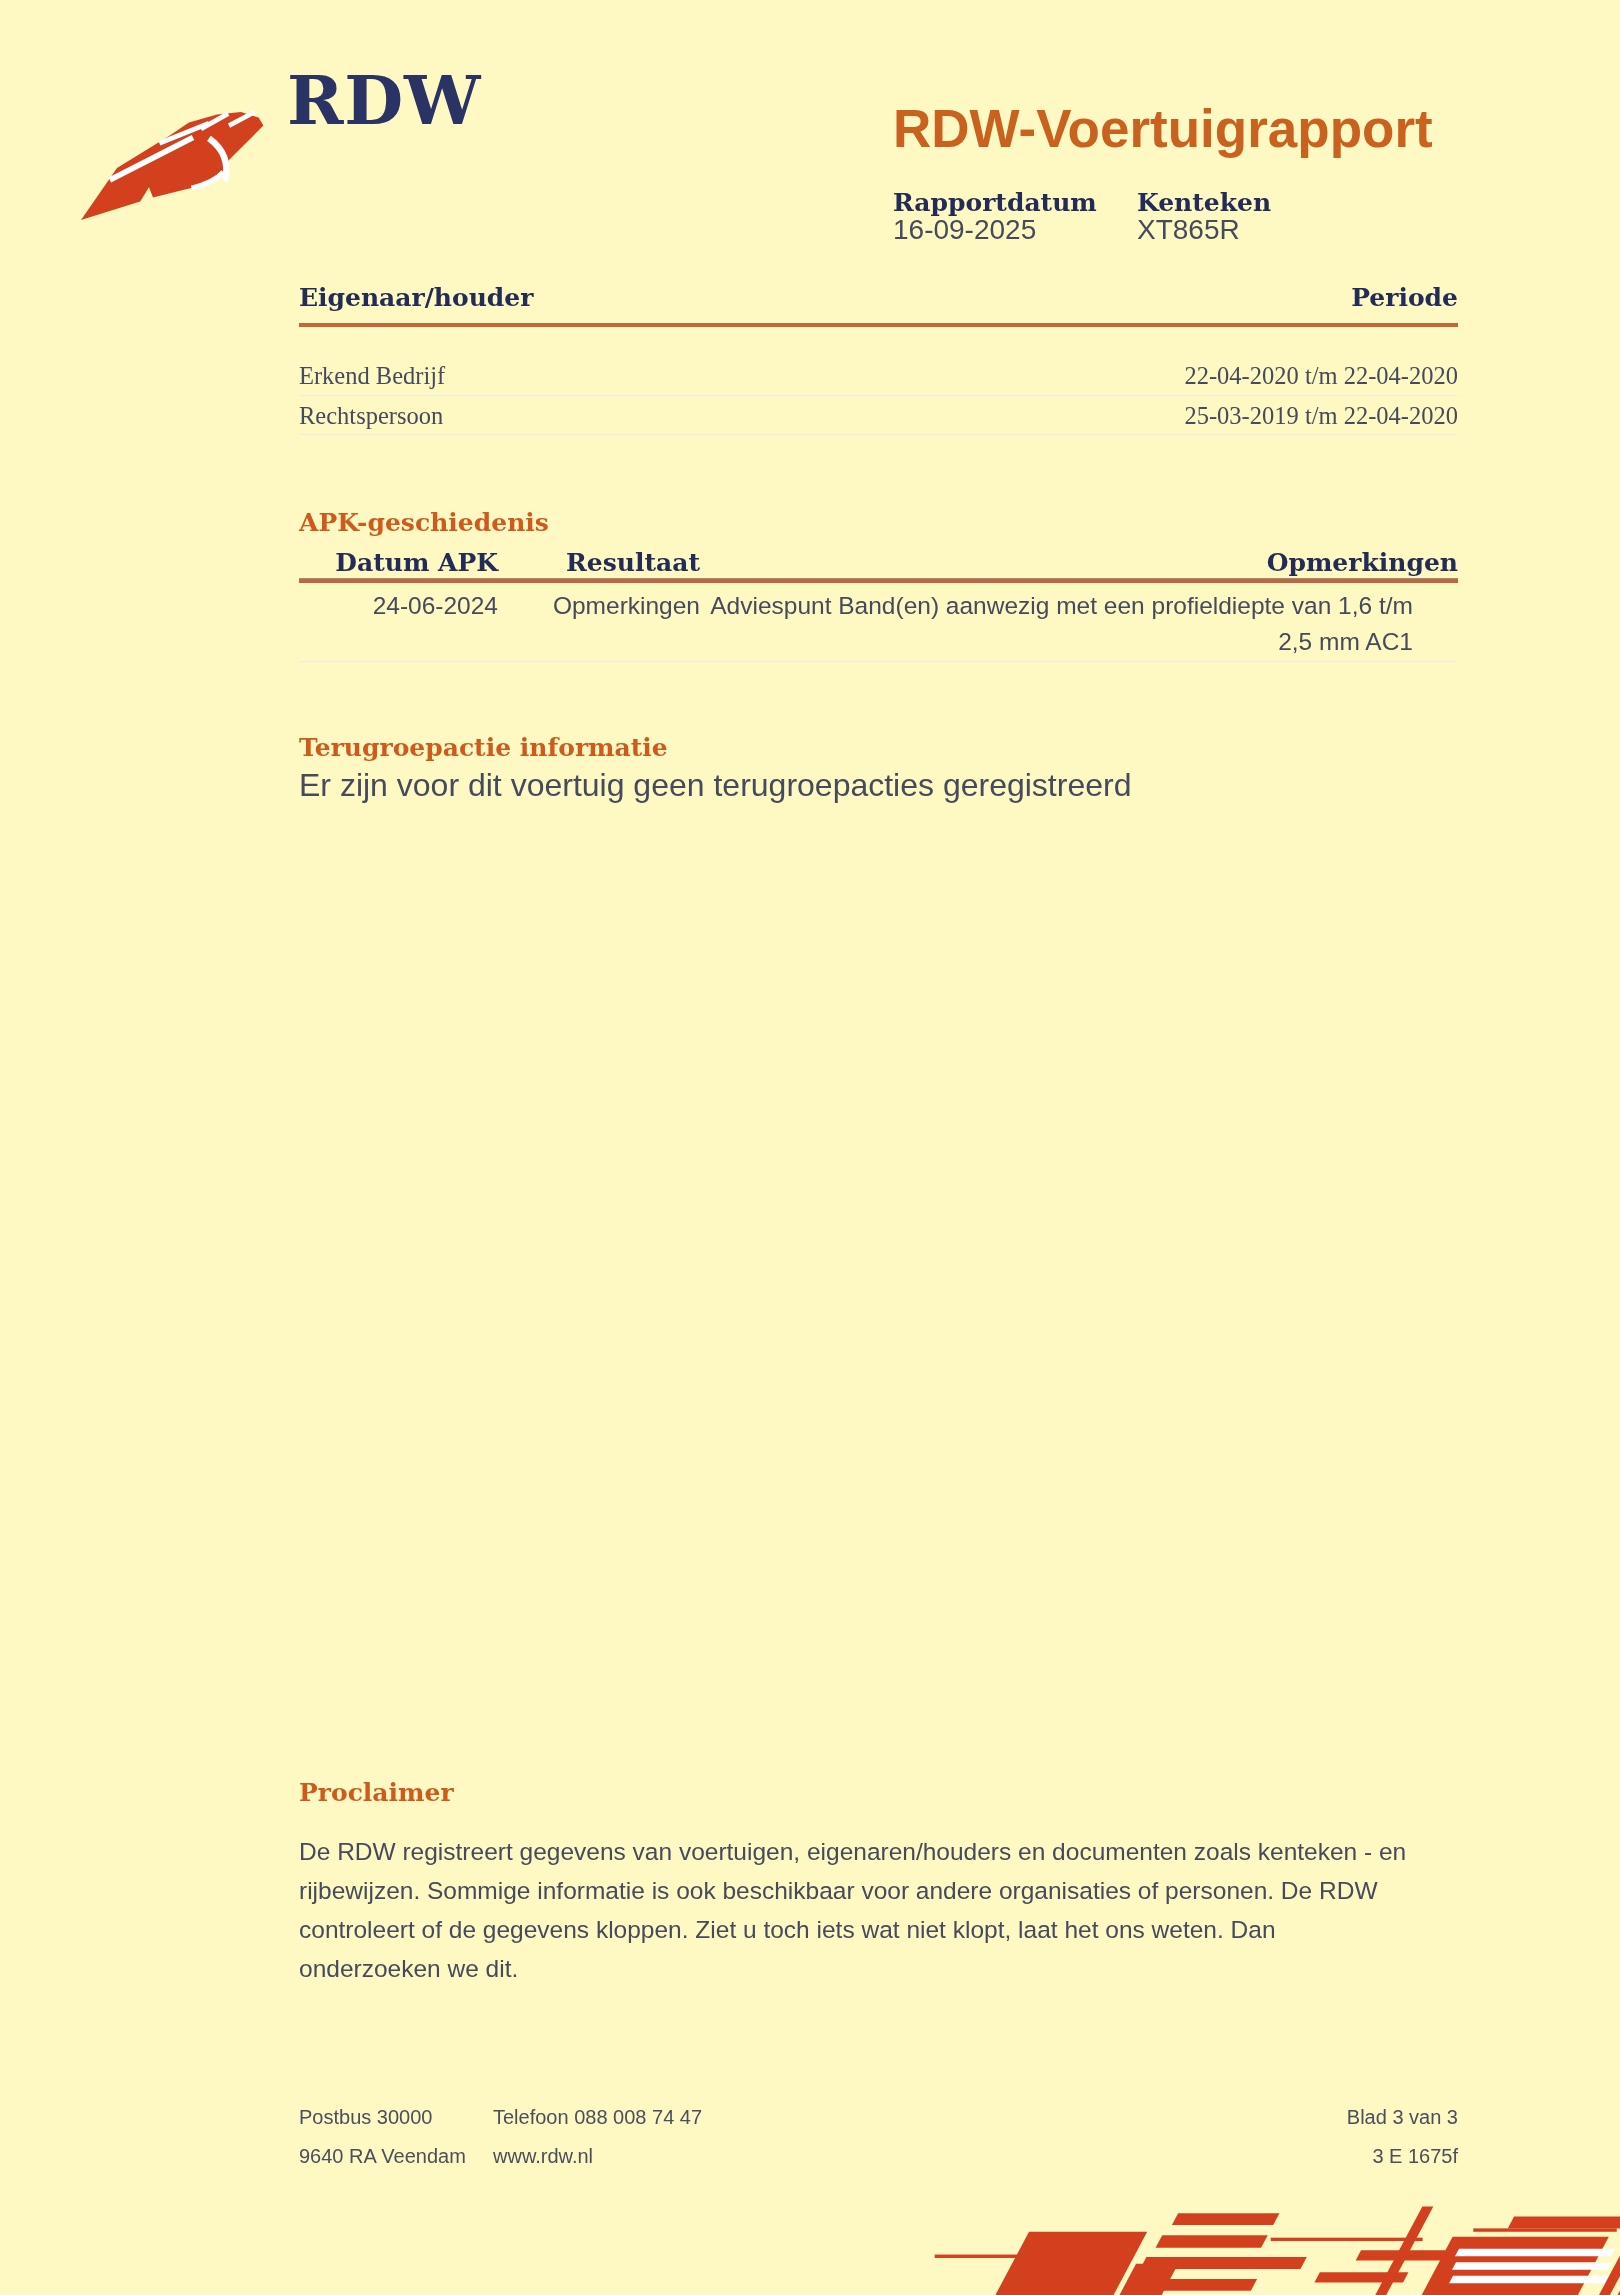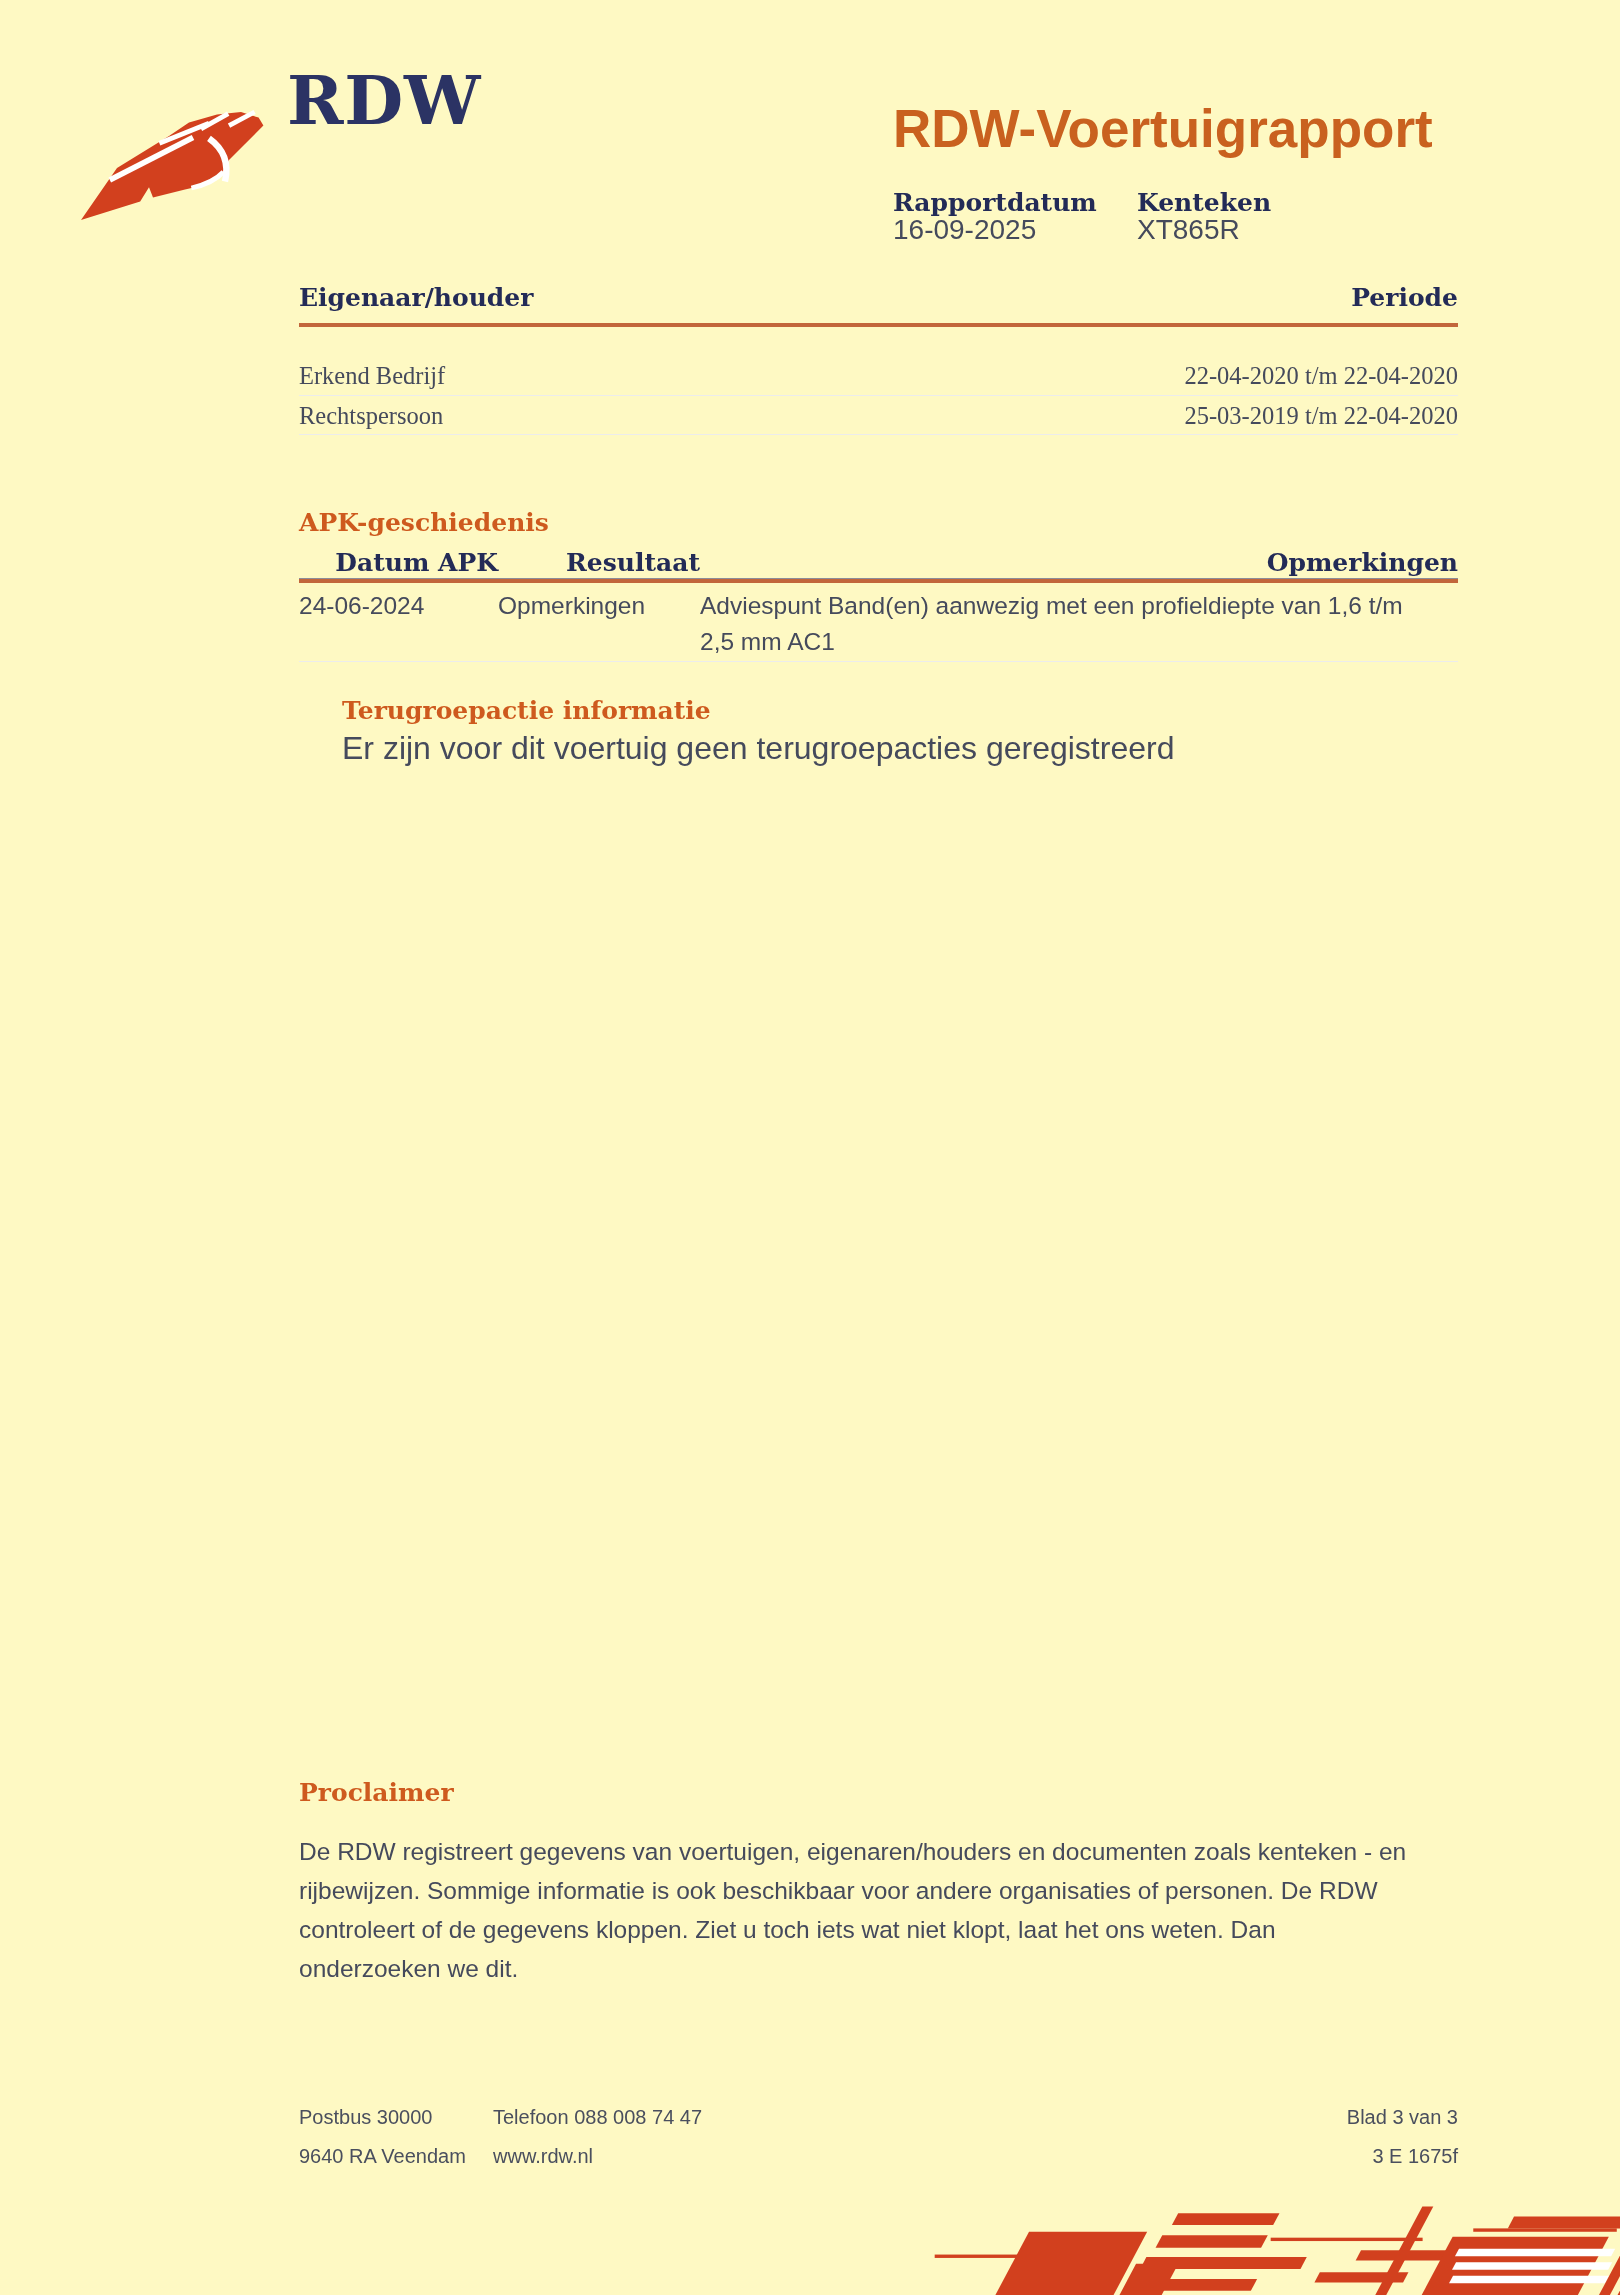--- a/index.html
+++ b/index.html
@@ -67,21 +67,21 @@
     padding:6.8px 0;border-bottom:1.7px solid var(--divider);
     font-size:24.5px;line-height:25px;color:var(--body);font-family:Liberation Serif, serif;
   }
 
   
   .apk-header{display:grid;grid-template-columns:199px 202px 1fr;margin-top:11.8px;}
   .apk-rule{height:4.2px;background:var(--rule_orange);margin-top:1.7px;border-top:0.8px solid #8d8d99;}
   .apk-row{
     display:grid;grid-template-columns:199px 202px 1fr;
     padding-top:5px;border-bottom:1.7px solid var(--divider);
-    font-size:24.5px;line-height:36px;color:var(--body);
+    font-size:24.5px;line-height:36px;color:var(--body);text-align:right;
   }
   .apk-row .remark{max-width:713px;padding-bottom:1.7px;}
 
   .recall-text{margin-top:10px;font-size:32px;line-height:26px;color:var(--body);}
 
   .proclaimer-text{
     margin-top:25px;max-width:1114px;
     font-size:24.5px;line-height:39px;color:var(--body);
   }
 
@@ -146,21 +146,21 @@
       <span class="h-navy">Opmerkingen</span>
     </div>
     <div class="apk-rule"></div>
     <div class="apk-row">
       <span>24-06-2024</span>
       <span>Opmerkingen</span>
       <span class="remark">Adviespunt Band(en) aanwezig met een profieldiepte van 1,6 t/m 2,5 mm AC1</span>
     </div>
   </div>
 
-  <div class="section" style="top:697px;margin-left:43px;">
+  <div class="section" style="top:734px;">
     <div class="h-orange">Terugroepactie informatie</div>
     <div class="recall-text">Er zijn voor dit voertuig geen terugroepacties geregistreerd</div>
   </div>
 
   <div class="section" style="top:1779px;">
     <div class="h-orange">Proclaimer</div>
     <div class="proclaimer-text">De RDW registreert gegevens van voertuigen, eigenaren/houders en documenten zoals kenteken - en rijbewijzen. Sommige informatie is ook beschikbaar voor andere organisaties of personen. De RDW controleert of de gegevens kloppen. Ziet u toch iets wat niet klopt, laat het ons weten. Dan onderzoeken we dit.</div>
   </div>
 
   <div class="footer">

